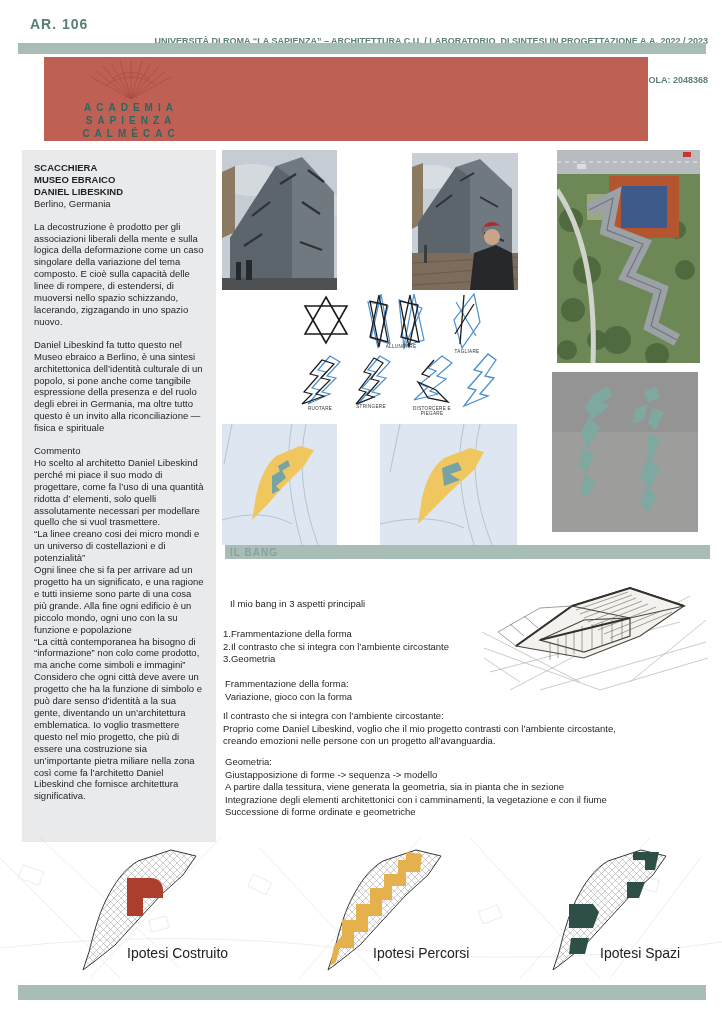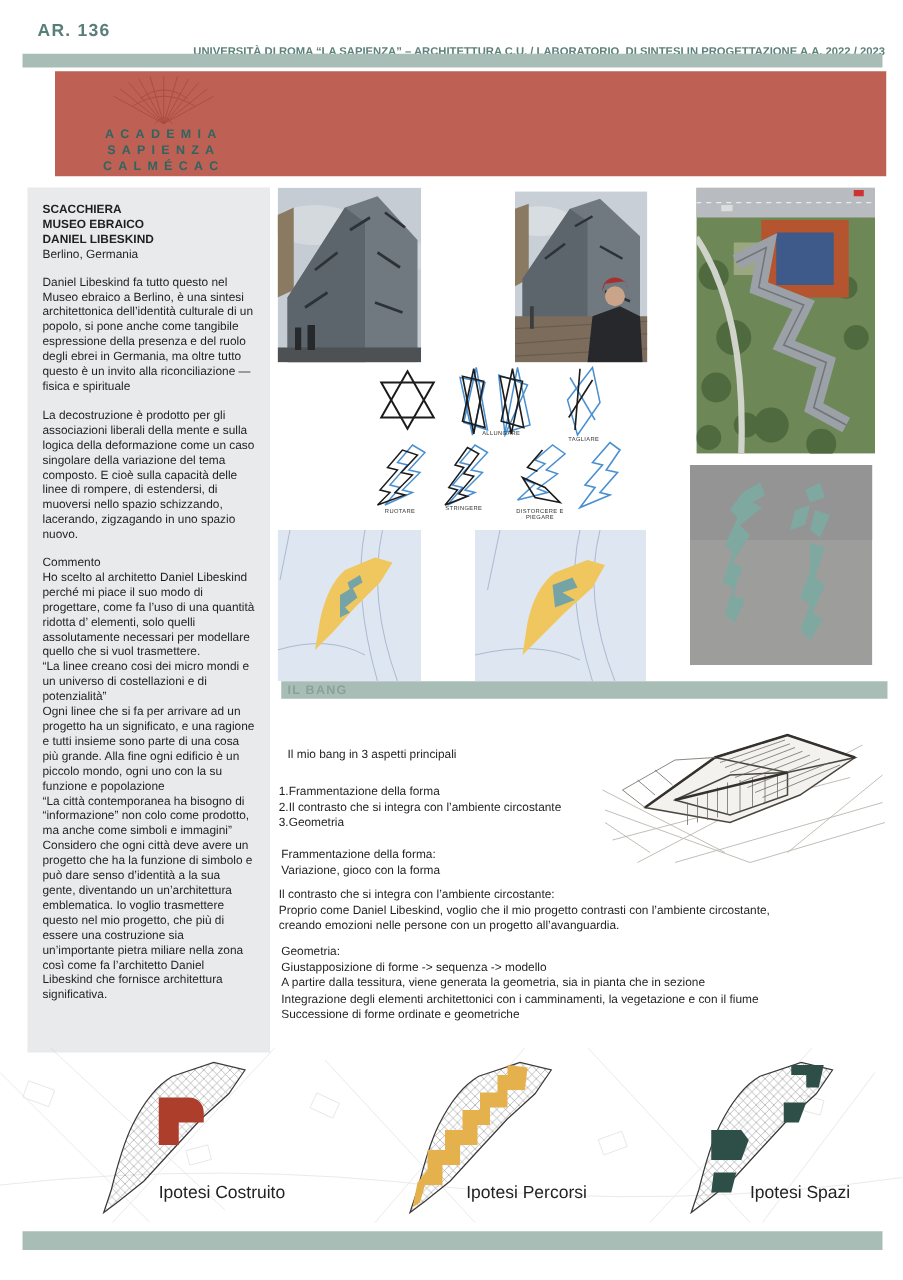--- a/index.html
+++ b/index.html
@@ -6,41 +6,41 @@
   body{font-family:"Liberation Sans", sans-serif; color:#1f1f1f;}
   .page{position:relative;width:722px;height:1024px;background:#ffffff;overflow:hidden;}
   .abs{position:absolute;}
   .ml{white-space:pre-line;}
   
   .code{left:30px;top:16px;font-size:14px;letter-spacing:1px;color:#577f78;font-weight:600;}
   .hdr{right:14px;top:9px;text-align:right;color:#5d8078;font-size:9px;line-height:13px;font-weight:600;white-space:pre;}
   .bar{background:#a9bdb7;}
   .bar-label{color:#87a29b;font-size:10px;font-weight:600;letter-spacing:1px;}
   
-  .banner{left:44px;top:57px;width:665px;height:84px;background:#bf6055;}
+  .banner{left:44px;top:57px;width:604px;height:84px;background:#bf6055;}
   .logo{position:absolute;left:22px;top:4px;width:130px;text-align:center;}
   .logo-line{font-size:10px;font-weight:700;letter-spacing:5px;color:#2f6561;line-height:13px;}
   
   .leftcol{left:22px;top:150px;width:194px;height:692px;background:#e9eaec;box-sizing:border-box;padding:12px 12px 10px 12px;font-size:9.5px;line-height:11.9px;}
   .leftcol .title{font-weight:700;}
   .leftcol p{margin:0 0 11px 0;}
   .leftcol .nosp{margin:0;}
   
   .bangtext{font-size:9.5px;line-height:12.6px;}
   .photo{position:absolute;overflow:hidden;}
   .sk-label{position:absolute;font-size:4.6px;letter-spacing:0.3px;color:#333;text-align:center;line-height:5px;}
   .map-label{position:absolute;font-size:14px;color:#222;}
   svg{display:block;}
 </style>
 </head>
 <body>
 
 <div class="page">
 
-  <div class="abs code">AR. 136</div>
+  <div class="abs code">AR. 106</div>
   <div class="abs hdr">
     <div>UNIVERSITÀ DI ROMA “LA SAPIENZA” – ARCHITETTURA C.U. / LABORATORIO  DI SINTESI IN PROGETTAZIONE A.A. 2022 / 2023</div>
     <div>PROF. ANTONINO SAGGIO  – ARCH. GAETANO DE FRANCESCO      STUDENTE: GUADALUPE BECERRA   MATRICOLA: 2048368</div>
   </div>
   <div class="abs bar" style="left:18px;top:43px;width:688px;height:11px;"></div>
 
   <div class="abs banner">
     <div class="logo">
       <svg width="130" height="40" viewBox="0 0 130 40" aria-hidden="true">
         <g stroke="#a84b40" stroke-width="0.7" fill="none">
@@ -64,22 +64,22 @@
       <div class="logo-line">SAPIENZA</div>
       <div class="logo-line">CALMÉCAC</div>
     </div>
   </div>
 
   <div class="abs leftcol">
     <div class="title">SCACCHIERA</div>
     <div class="title">MUSEO EBRAICO</div>
     <div class="title">DANIEL LIBESKIND</div>
     <p>Berlino, Germania</p>
+    <p>La decostruzione è prodotto per gli associazioni liberali della mente e sulla logica della deformazione come un caso singolare della variazione del tema composto. E cioè sulla capacità delle linee di rompere, di estendersi, di muoversi nello spazio schizzando, lacerando, zigzagando in uno spazio nuovo.</p>
     <p>Daniel Libeskind fa tutto questo nel Museo ebraico a Berlino, è una sintesi architettonica dell’identità culturale di un popolo, si pone anche come tangibile espressione della presenza e del ruolo degli ebrei in Germania, ma oltre tutto questo è un invito alla riconciliazione — fisica e spirituale</p>
-    <p>La decostruzione è prodotto per gli associazioni liberali della mente e sulla logica della deformazione come un caso singolare della variazione del tema composto. E cioè sulla capacità delle linee di rompere, di estendersi, di muoversi nello spazio schizzando, lacerando, zigzagando in uno spazio nuovo.</p>
     <div>Commento</div>
     <div class="ml nosp">Ho scelto al architetto Daniel Libeskind perché mi piace il suo modo di progettare, come fa l’uso di una quantità ridotta d’ elementi, solo quelli assolutamente necessari per modellare quello che si vuol trasmettere.
 “La linee creano cosi dei micro mondi e un universo di costellazioni e di potenzialità”
 Ogni linee che si fa per arrivare ad un progetto ha un significato, e una ragione e tutti insieme sono parte di una cosa più grande. Alla fine ogni edificio è un piccolo mondo, ogni uno con la su funzione e popolazione
 “La città contemporanea ha bisogno di “informazione” non colo come prodotto, ma anche come simboli e immagini”
 Considero che ogni città deve avere un progetto che ha la funzione di simbolo e può dare senso d’identità a la sua gente, diventando un un’architettura emblematica. Io voglio trasmettere questo nel mio progetto, che più di essere una costruzione sia un’importante pietra miliare nella zona così come fa l’architetto Daniel Libeskind che fornisce architettura significativa.</div>
   </div>
 
   <div class="photo" style="left:222px;top:150px;">
     <svg width="115" height="140" viewBox="0 0 115 140">

